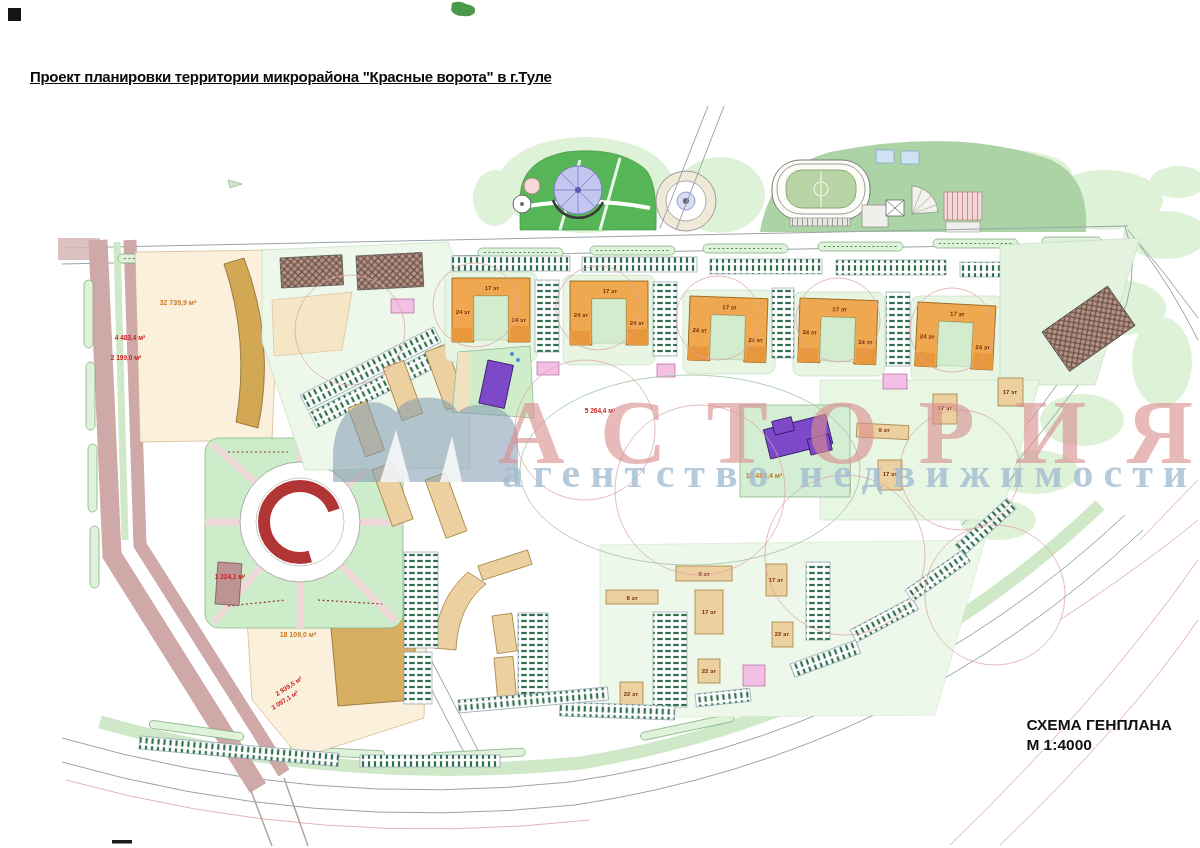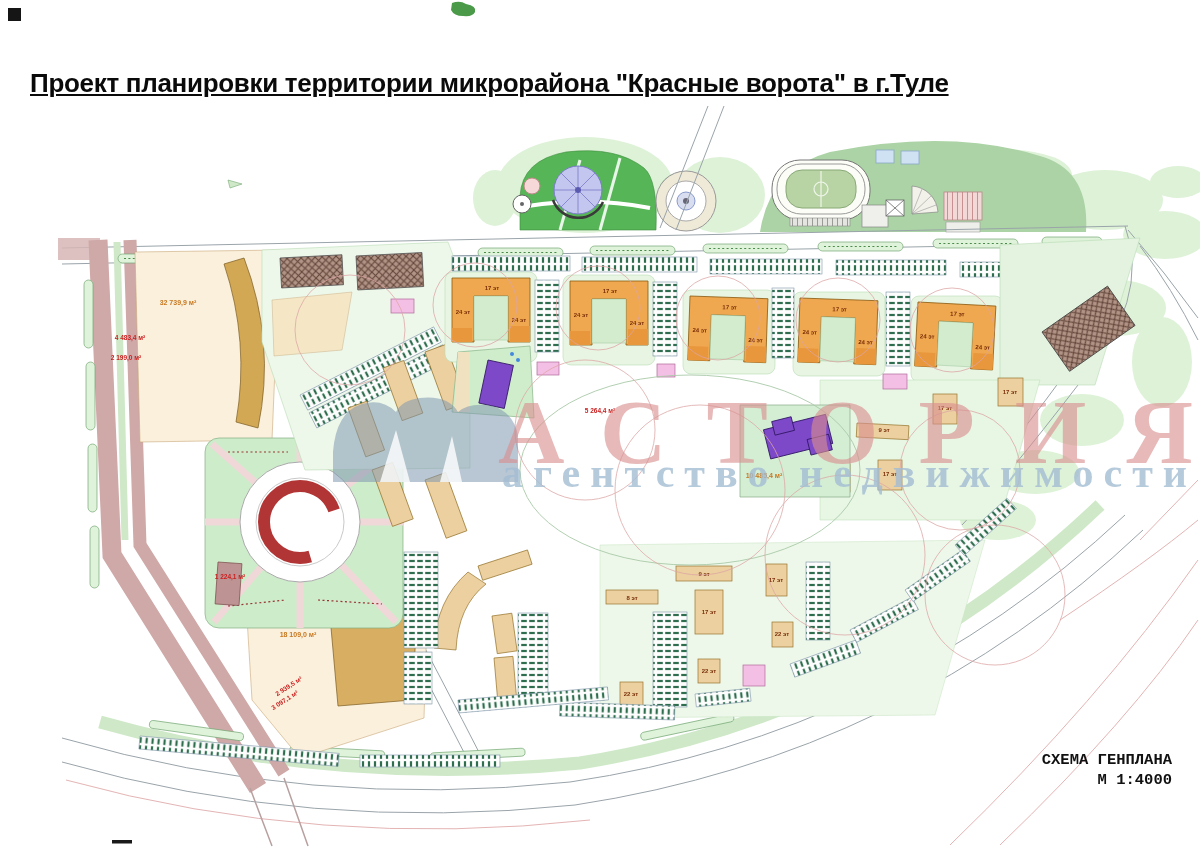--- a/index.html
+++ b/index.html
@@ -1,21 +1,21 @@
 <!DOCTYPE html>
 <html><head>
 <meta charset="utf-8">
 <style>
   html,body{margin:0;padding:0;background:#fff;}
   .sheet{position:relative;width:1200px;height:848px;background:#ffffff;overflow:hidden;
          font-family:"Liberation Sans",sans-serif;}
-  .sheet h1{position:absolute;left:30px;top:68px;margin:0;font-size:26px;font-weight:bold;
+  .sheet h1{position:absolute;left:30px;top:68px;margin:0;font-size:15px;font-weight:bold;
             letter-spacing:-0.3px;color:#0a0a0a;text-decoration:underline;white-space:nowrap;}
-  .legend{position:absolute;right:28px;top:750px;text-align:right;font-weight:bold;
-          font-size:15.5px;line-height:1.3;color:#111;font-family:Liberation Mono, monospace;}
+  .legend{position:absolute;right:28px;top:715px;text-align:left;font-weight:bold;
+          font-size:15.5px;line-height:1.3;color:#111;}
   svg{position:absolute;left:0;top:0;}
   .fl{font:bold 6px "Liberation Sans",sans-serif;fill:#7a3008;text-anchor:middle;}
   .ar{font:bold 6.5px "Liberation Sans",sans-serif;fill:#cc2020;text-anchor:middle;}
   .ao{font:bold 7px "Liberation Sans",sans-serif;fill:#c87820;text-anchor:middle;}
   .wm-brand{font:bold 92px "Liberation Serif",serif;fill:#d98f8f;}
   .wm-sub{font:bold 42px "Liberation Serif",serif;fill:#a3bdd3;}
 </style>
 </head>
 <body>
 

